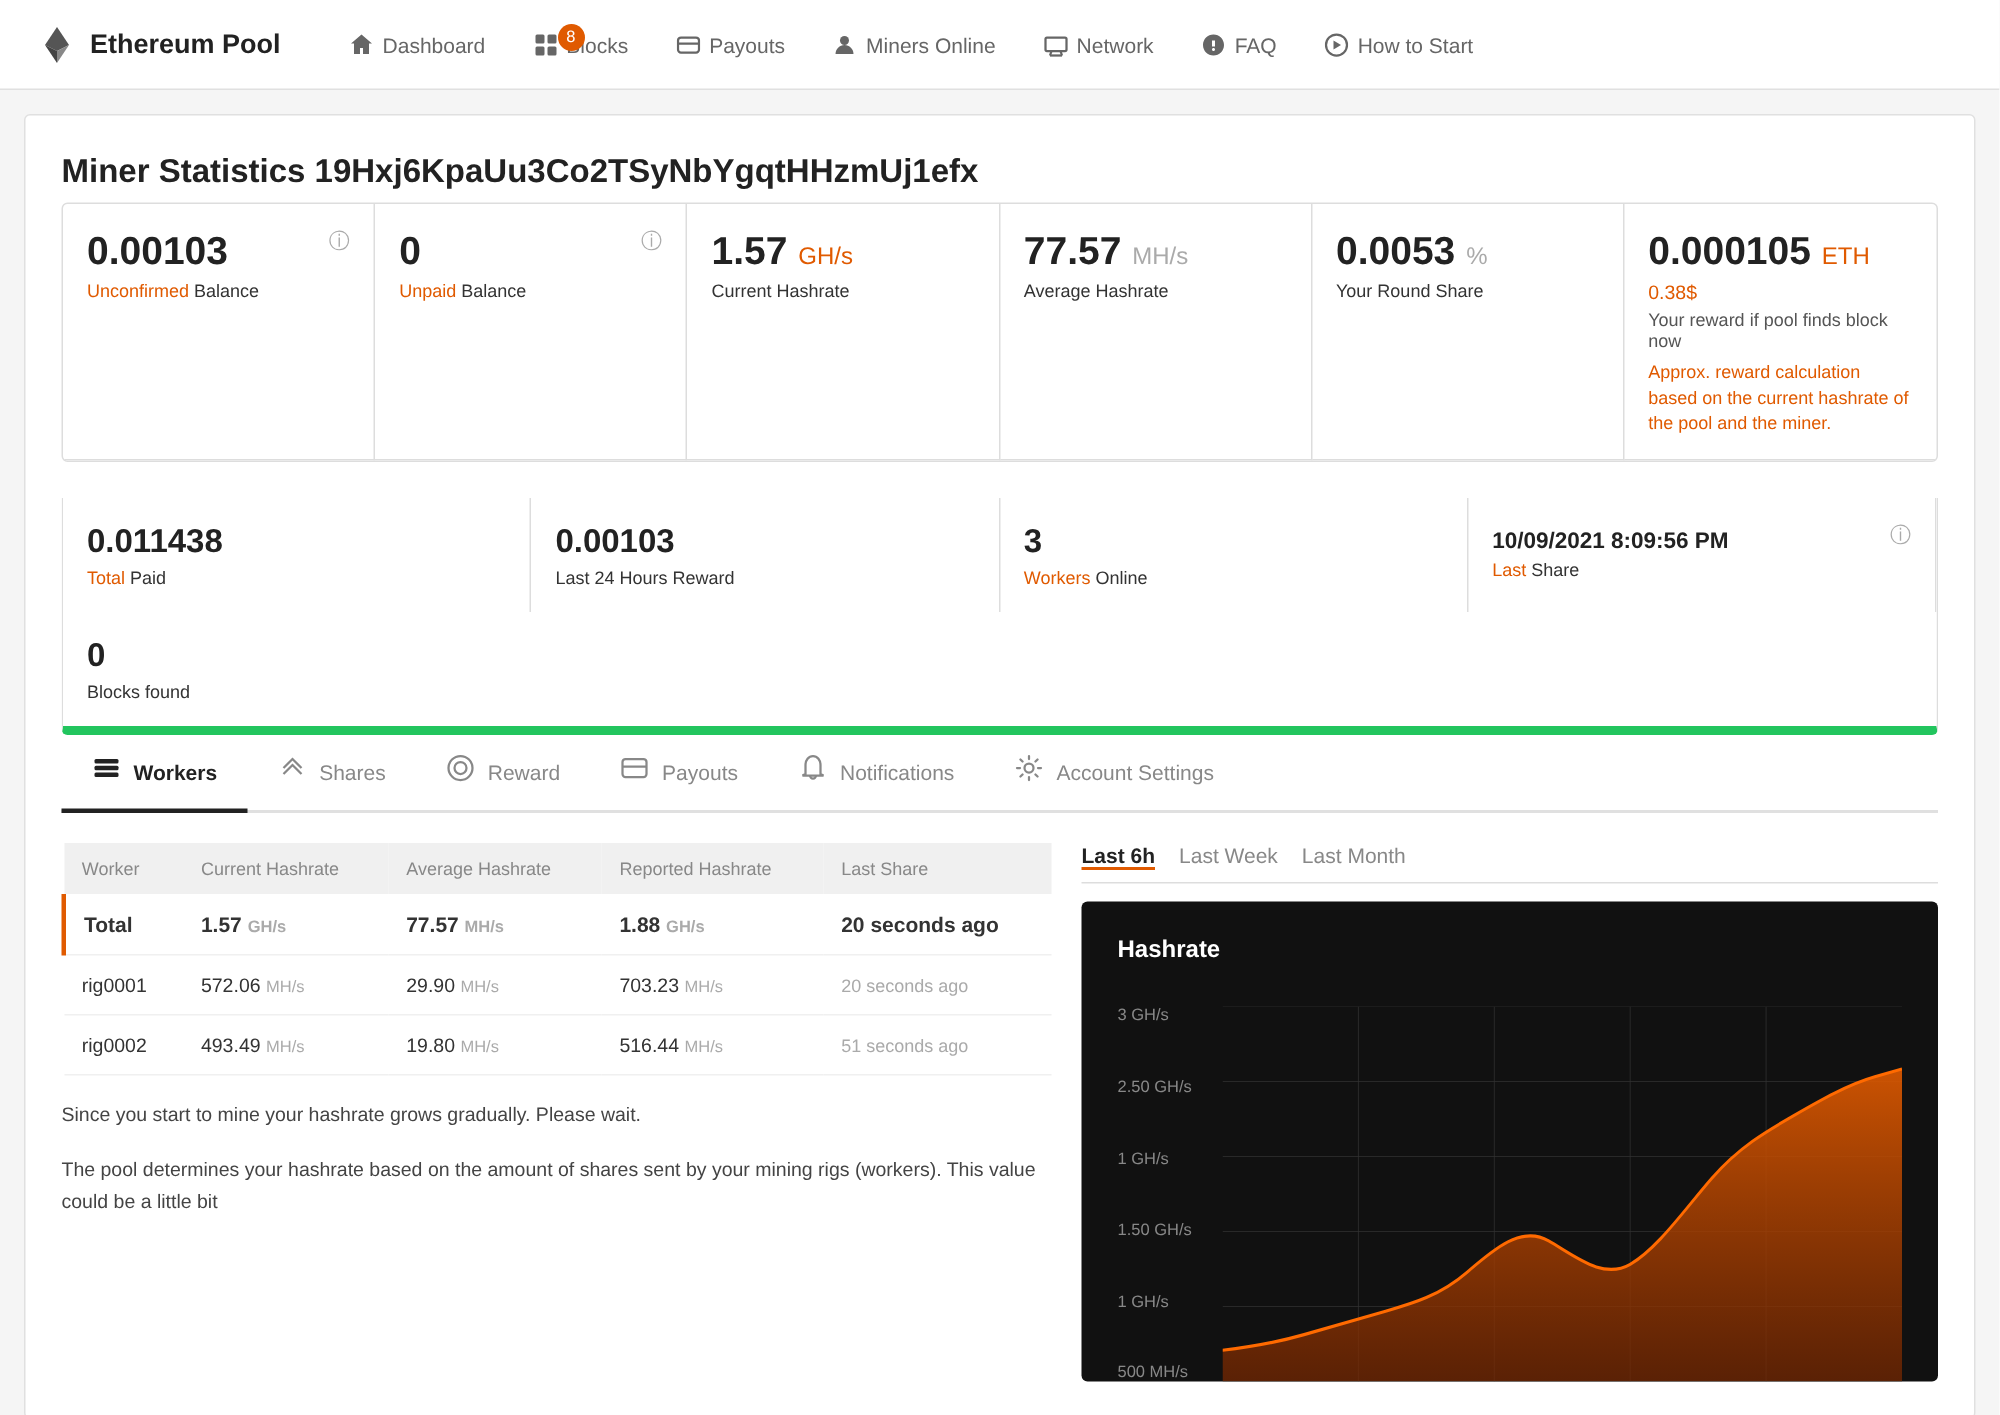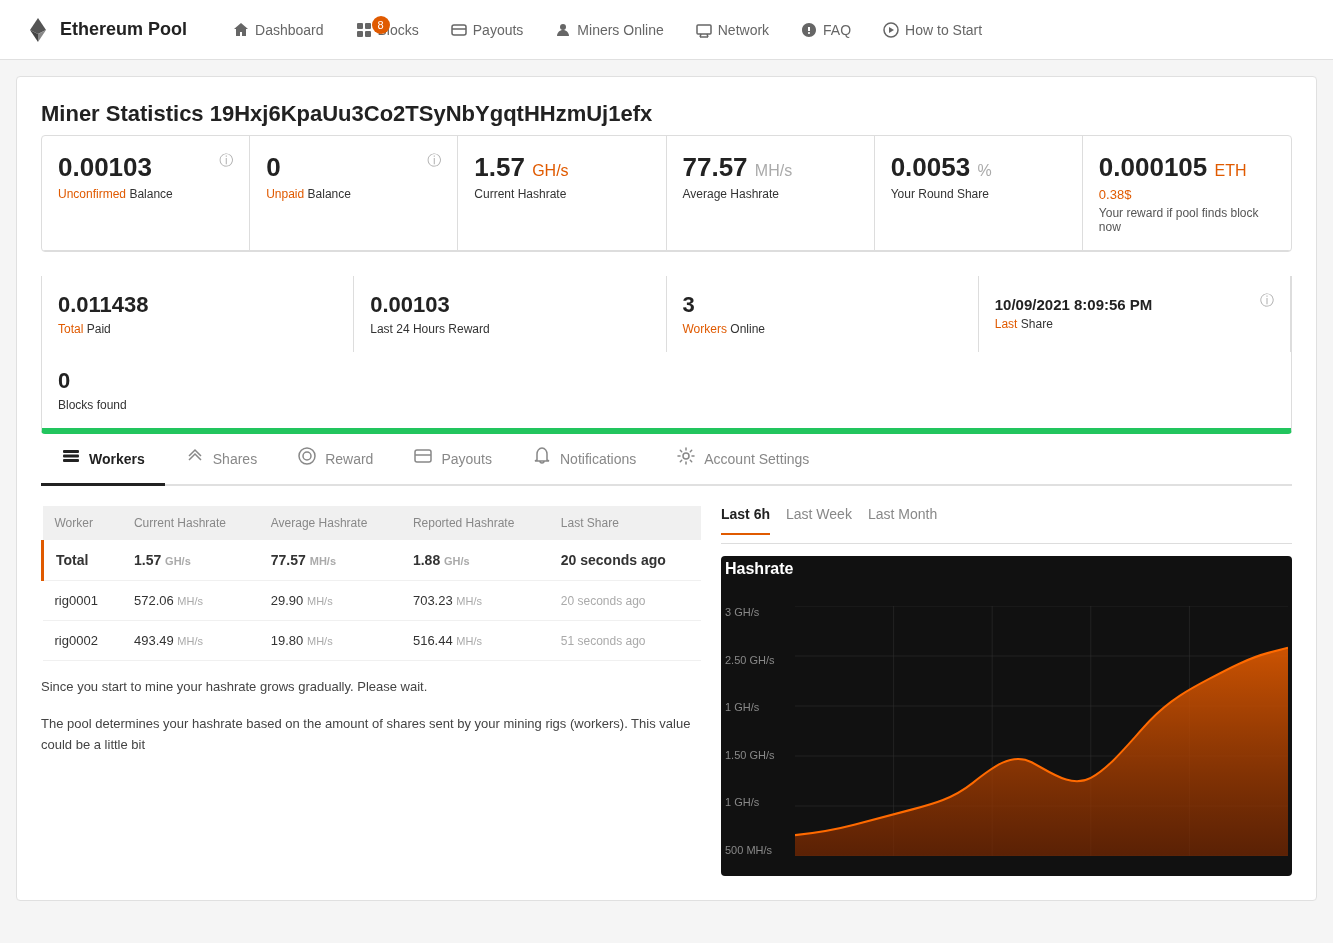--- a/index.html
+++ b/index.html
@@ -173,21 +173,21 @@
       display: flex;
       gap: 16px;
       margin-bottom: 12px;
       border-bottom: 1px solid #ddd;
       padding-bottom: 8px;
     }
     .chart-tab {
       cursor: pointer;
       color: #888;
       font-size: 14px;
-      padding-bottom: 11px;
+      padding-bottom: 0;
     }
     .chart-tab.active {
       color: #222;
       font-weight: bold;
       border-bottom: 2px solid #e05a00;
     }
 
     
     .workers-table {
       width: 100%;
@@ -213,21 +213,21 @@
     .workers-table .total-row td:first-child {
       border-left: 3px solid #e05a00;
     }
     .unit-gray { color: #aaa; font-size: 11px; }
     .last-share-gray { color: #aaa; font-size: 12px; }
 
     
     .chart-container {
       background: #111;
       border-radius: 4px;
-      padding: 4px;
+      padding: 24px;
       height: 320px;
       position: relative;
       overflow: hidden;
     }
     .chart-title {
       color: #fff;
       font-size: 16px;
       font-weight: bold;
       margin-bottom: 10px;
     }
@@ -371,20 +371,21 @@
 
     <div class="stat-card">
       <div class="stat-value"><span>0.0053</span> <span class="stat-unit">%</span></div>
       <div class="stat-label"><span>Your Round Share</span></div>
     </div>
 
     <div class="stat-card" style="border-right:none">
       <div class="stat-value"><span>0.000105</span> <span class="stat-unit stat-orange">ETH</span></div>
       <div class="stat-orange-text">0.38$</div>
       <div class="stat-label" style="color:#555; font-size:12px; margin-top:4px"><span>Your reward if pool finds block now</span></div>
+      <div class="stat-reward-note">Approx. reward calculation based on the current hashrate of the pool and the miner.</div>
     </div>
   </div>
 
   <div class="stats-grid-row2">
 
     <div class="stat-card2">
       <div class="stat-value" style="font-size:22px"><span>0.011438</span></div>
       <div class="stat-label"><span class="highlight">Total</span> <span>Paid</span></div>
     </div>
 

